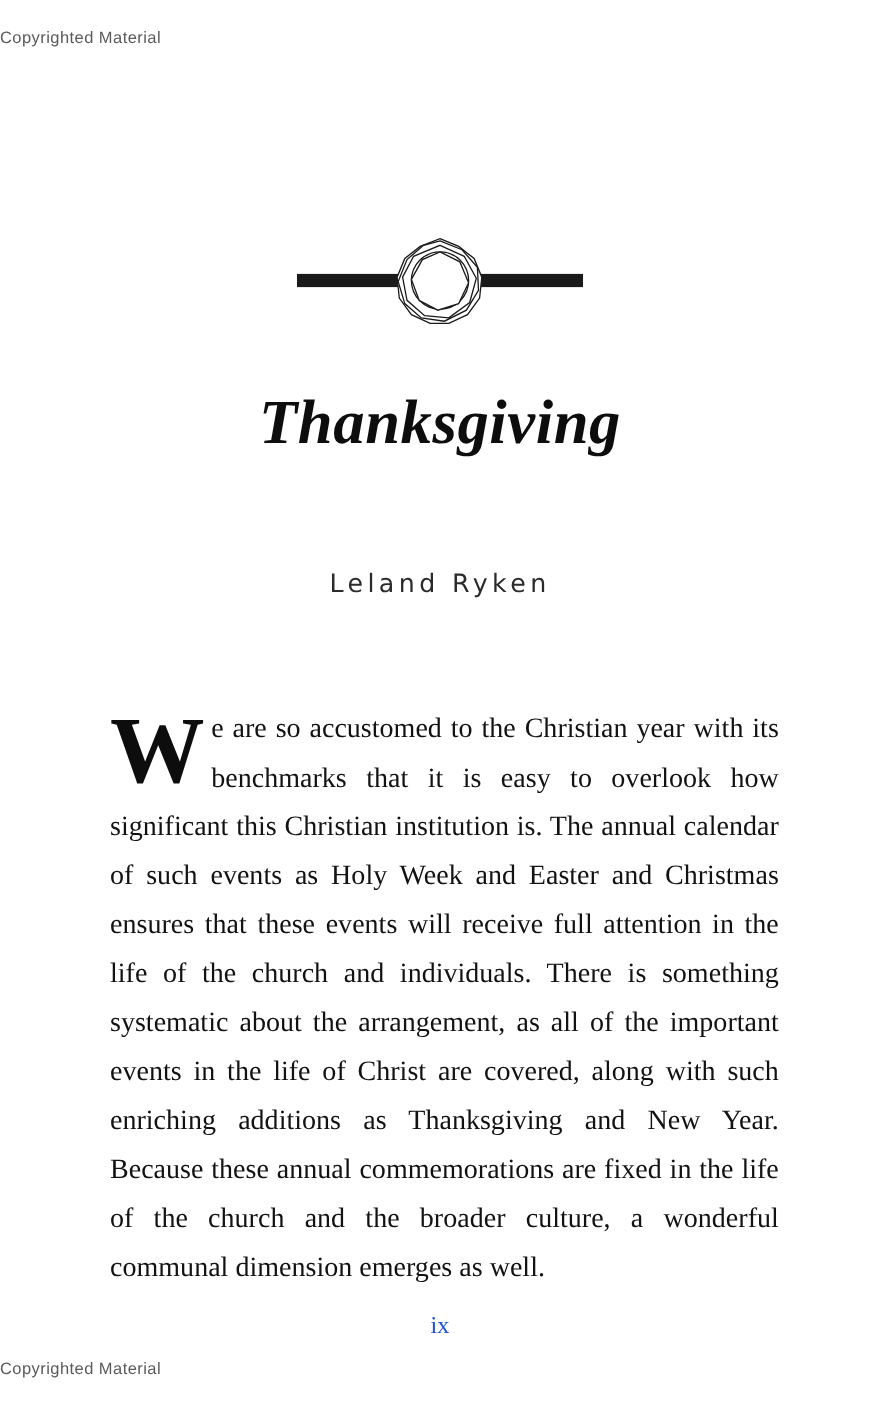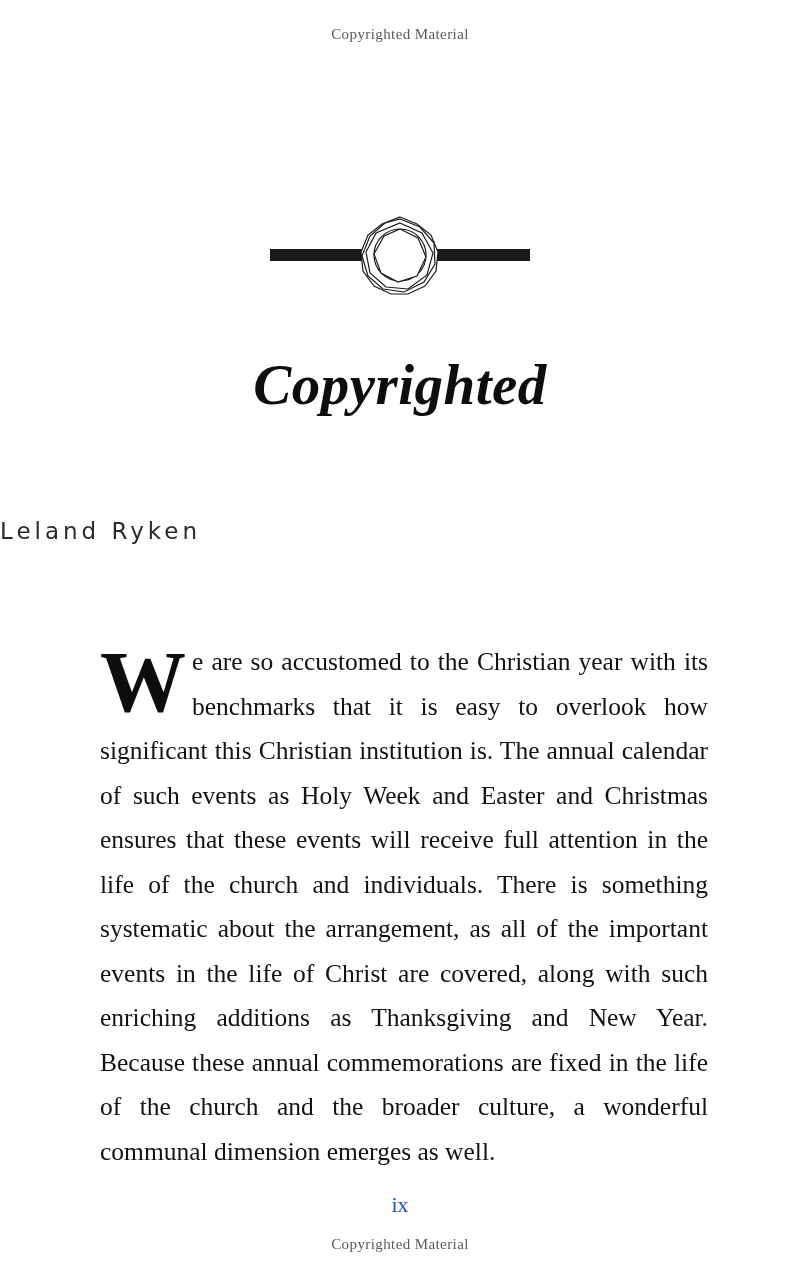--- a/index.html
+++ b/index.html
@@ -20,22 +20,21 @@
     position: relative;
     width: 800px;
     height: 1280px;
     box-sizing: border-box;
   }
 
   .watermark {
     position: absolute;
     left: 0;
     width: 100%;
-    text-align: center;
-    font-family: Liberation Serif, serif;
+    font-family: Liberation Sans, sans-serif;
     font-size: 15px;
     letter-spacing: 0.4px;
     color: #5a5a5a;
   }
   .watermark-top { top: 26px; }
   .watermark-bottom { top: 1236px; }
 
   .ornament {
     position: absolute;
     top: 205px;
@@ -59,21 +58,21 @@
     font-size: 57px;
     letter-spacing: 0.5px;
     color: #0d0d0d;
   }
 
   .author {
     position: absolute;
     top: 518px;
     left: 0;
     width: 100%;
-    text-align: left;
+    text-align: center;
     font-family: "DejaVu Sans", sans-serif;
     font-size: 23px;
     letter-spacing: 4px;
     color: #2b2b2b;
   }
 
   .body-text {
     position: absolute;
     top: 640px;
     left: 100px;
@@ -124,21 +123,21 @@
       </g>
       <g fill="none" stroke="#1a1a1a" stroke-width="1.2">
         <polygon points="130,14 150,22 164,38 165,59 154,77 134,87 113,84 98,71 92,51 100,31 115,18"></polygon>
         <polygon points="130,18 152,28 163,48 157,70 138,84 116,82 100,68 96,47 106,28"></polygon>
       </g>
       <circle cx="130" cy="50" r="26" fill="#ffffff" stroke="#1a1a1a" stroke-width="1.2"></circle>
       <polygon points="130,24 148,33 156,52 147,71 128,77 111,68 104,49 114,31" fill="#ffffff" stroke="#1a1a1a" stroke-width="1.2"></polygon>
     </svg>
   </div>
 
-  <div class="chapter-title">Copyrighted</div>
+  <div class="chapter-title">Thanksgiving</div>
 
   <div class="author">Leland Ryken</div>
 
   <div class="body-text">
     <span class="dropcap">W</span><span>e are so accustomed to the Christian year with its benchmarks that it is easy to overlook how significant this Christian institution is. The annual calendar of such events as Holy Week and Easter and Christmas ensures that these events will receive full attention in the life of the church and individuals. There is something systematic about the arrangement, as all of the important events in the life of Christ are covered, along with such enriching additions as Thanksgiving and New Year. Because these annual commemorations are fixed in the life of the church and the broader culture, a wonderful communal dimension emerges as well.</span>
   </div>
 
   <div class="folio">ix</div>
 
   <div class="watermark watermark-bottom">Copyrighted Material</div>

